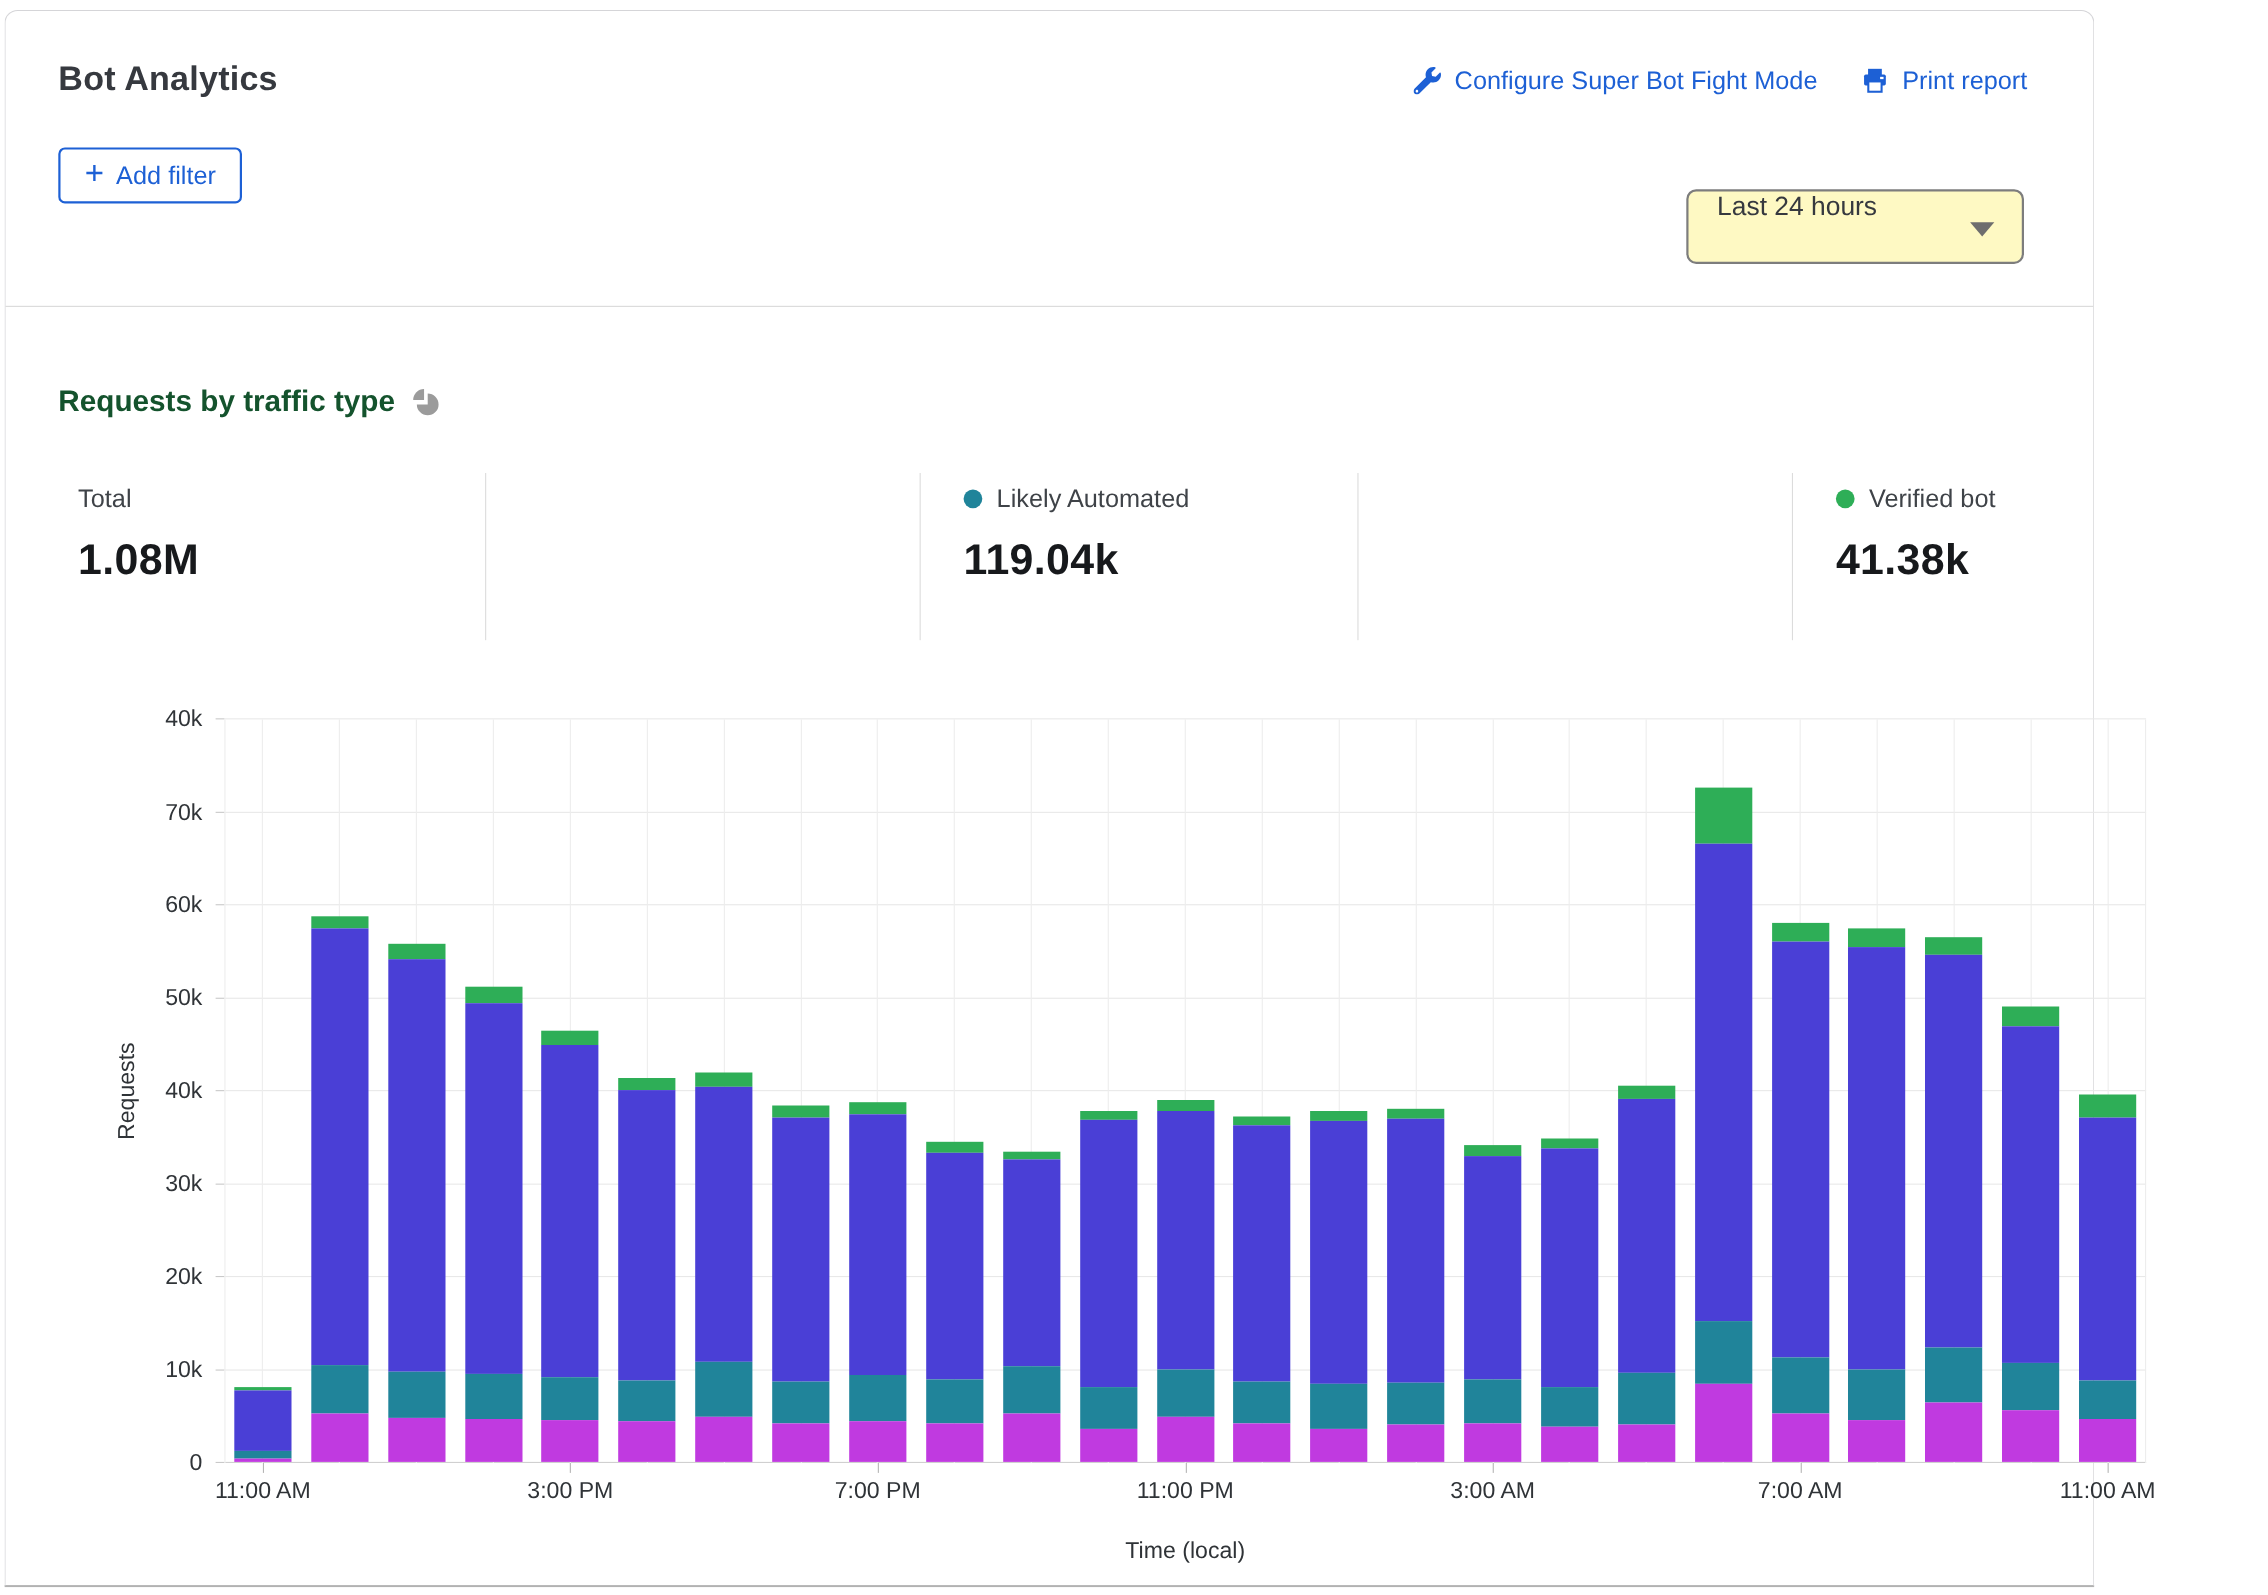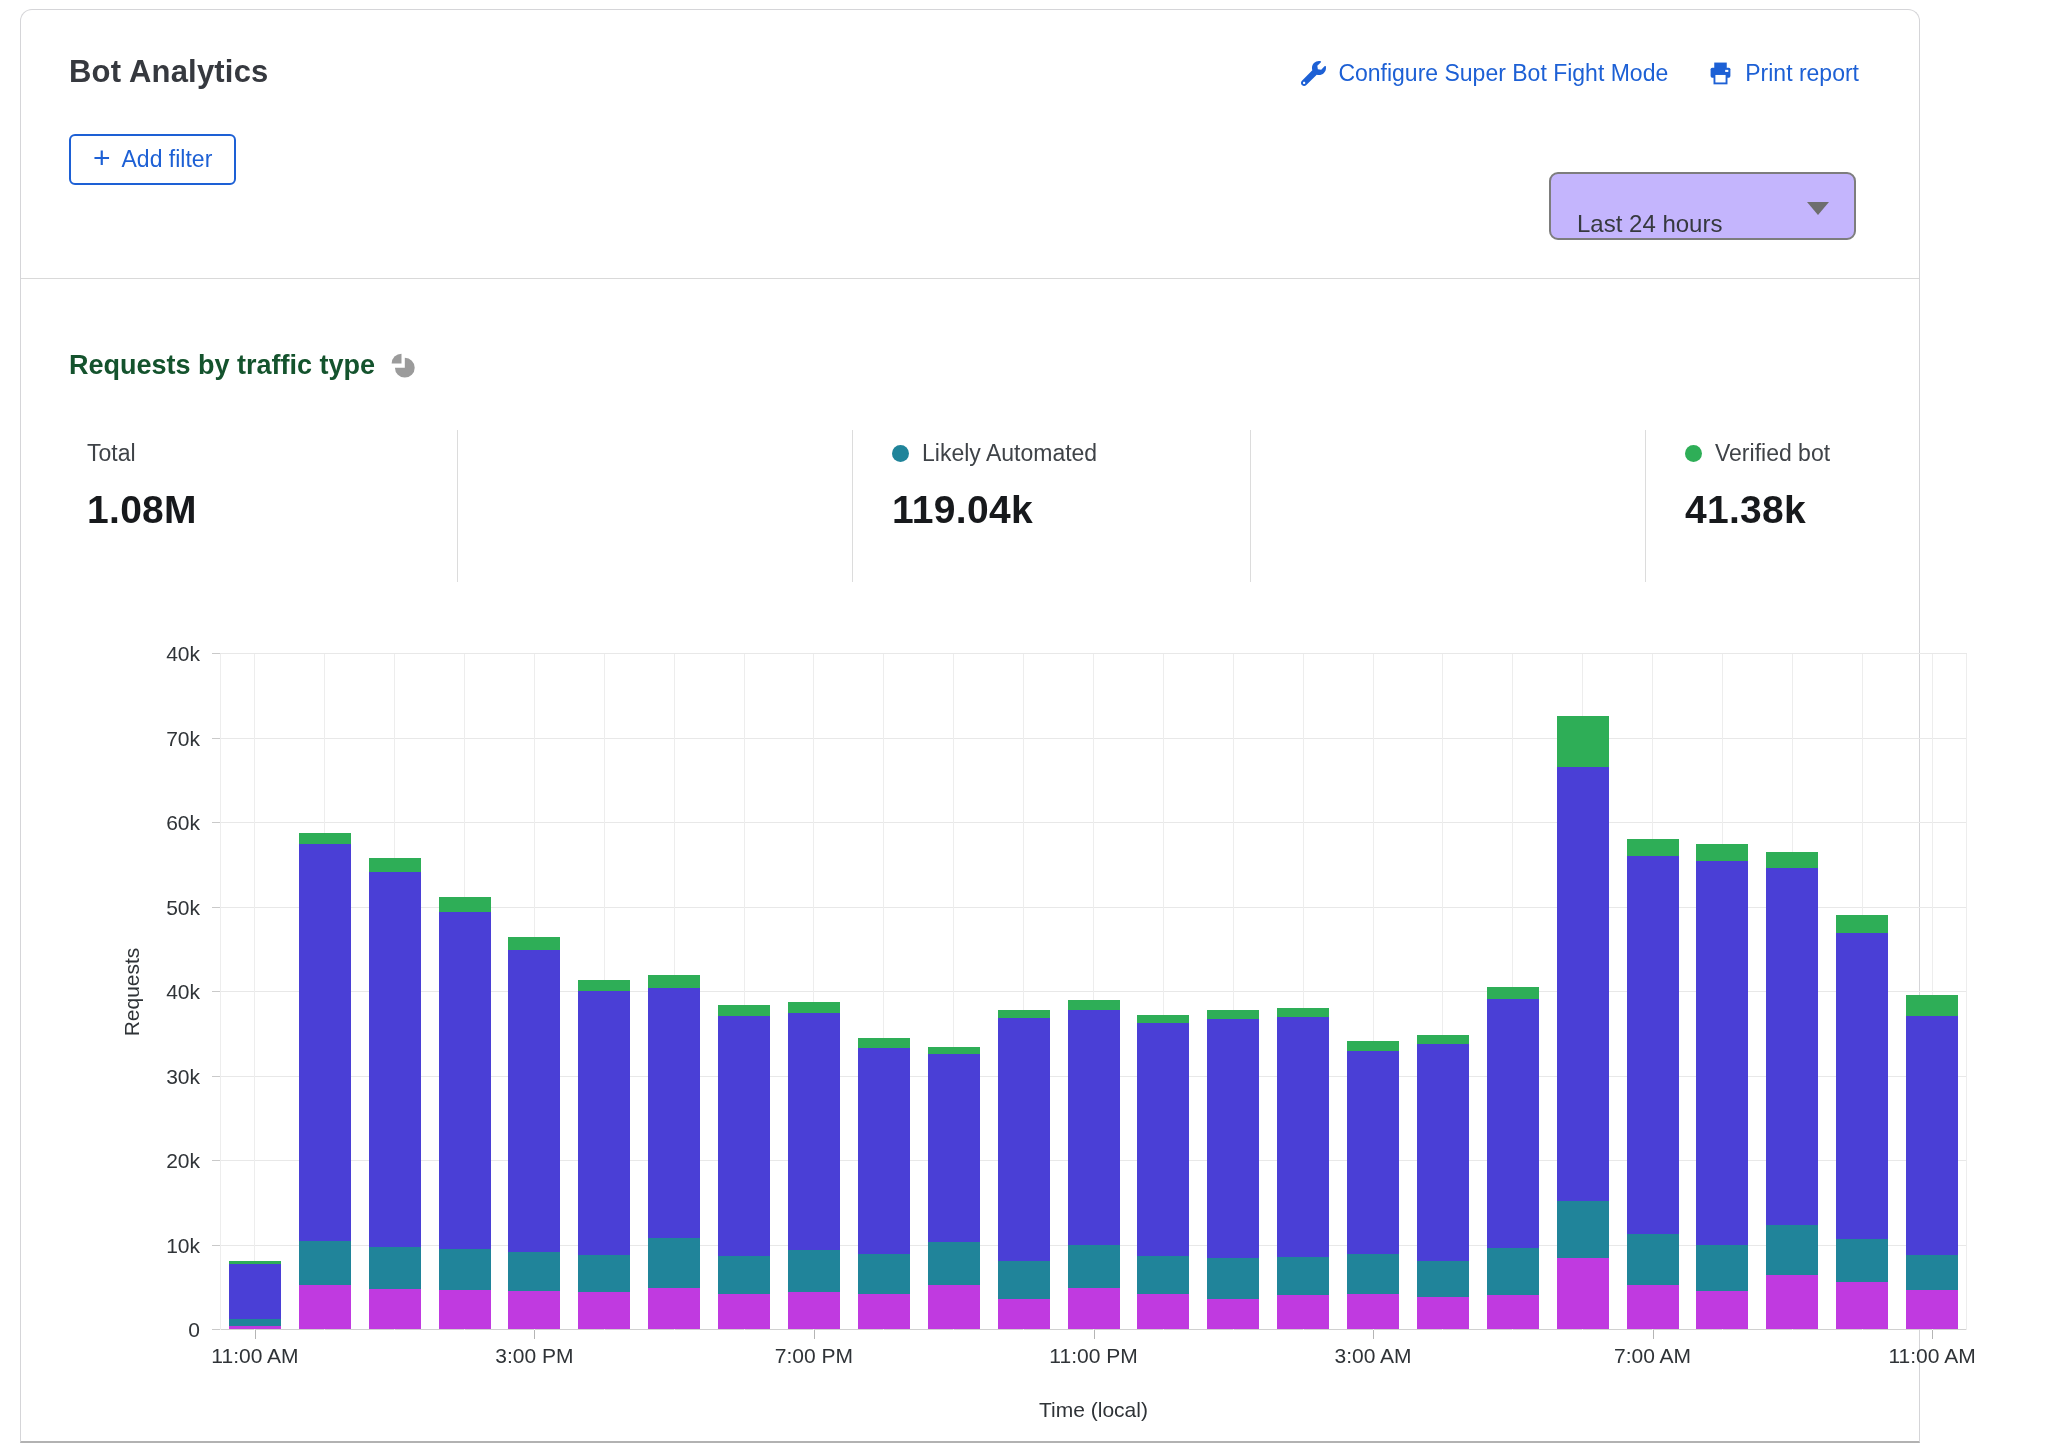--- a/index.html
+++ b/index.html
@@ -6,21 +6,21 @@
   html,body { margin:0; padding:0; }
   body {
     width: 2062px; height: 1450px;
     background: #ffffff;
     font-family: "Liberation Sans", sans-serif;
     position: relative;
     overflow: hidden;
     color: #36393f;
   }
   .card {
-    position: absolute; left: 20px; top: 9px;
+    position: absolute; left: 4px; top: 9px;
     width: 1900px; height: 1434px;
     background: #fff;
     border: 1px solid #d5d5d8;
     border-bottom: 2px solid #b2b2b2;
     border-radius: 12px 12px 0 0;
   }
   
   .page-title {
     position: absolute; left: 48px; top: 44px;
     font-size: 31px; font-weight: 700; color: #36393f; margin: 0;
@@ -41,23 +41,23 @@
     display: flex; align-items: center; gap: 11px;
     background: #fff;
     border-radius: 6px; font-size: 23px; cursor: pointer;
     font-family: "Liberation Sans", sans-serif;
   }
   .add-filter .plus { font-size: 30px; font-weight: 400; line-height: 1; margin-top: -3px; }
   .time-select {
     position: absolute; right: 63px; top: 162px;
     width: 307px; height: 68px;
     border: 2px solid #7d7d7d; border-radius: 9px;
-    display: flex; align-items: flex-end;
+    display: flex; align-items: flex-start;
     padding: 0 26px; font-size: 24px; color: #36393f;
-    cursor: pointer; background: #c4b5fd;
+    cursor: pointer; background: #fef9c3;
   }
   .chevron {
     position: absolute; right: 25px; top: 28px;
     width: 0; height: 0;
     border-left: 11px solid transparent;
     border-right: 11px solid transparent;
     border-top: 13px solid #6e6e6e;
   }
   .header-divider {
     position: absolute; left: 0; right: 0; top: 268px;

